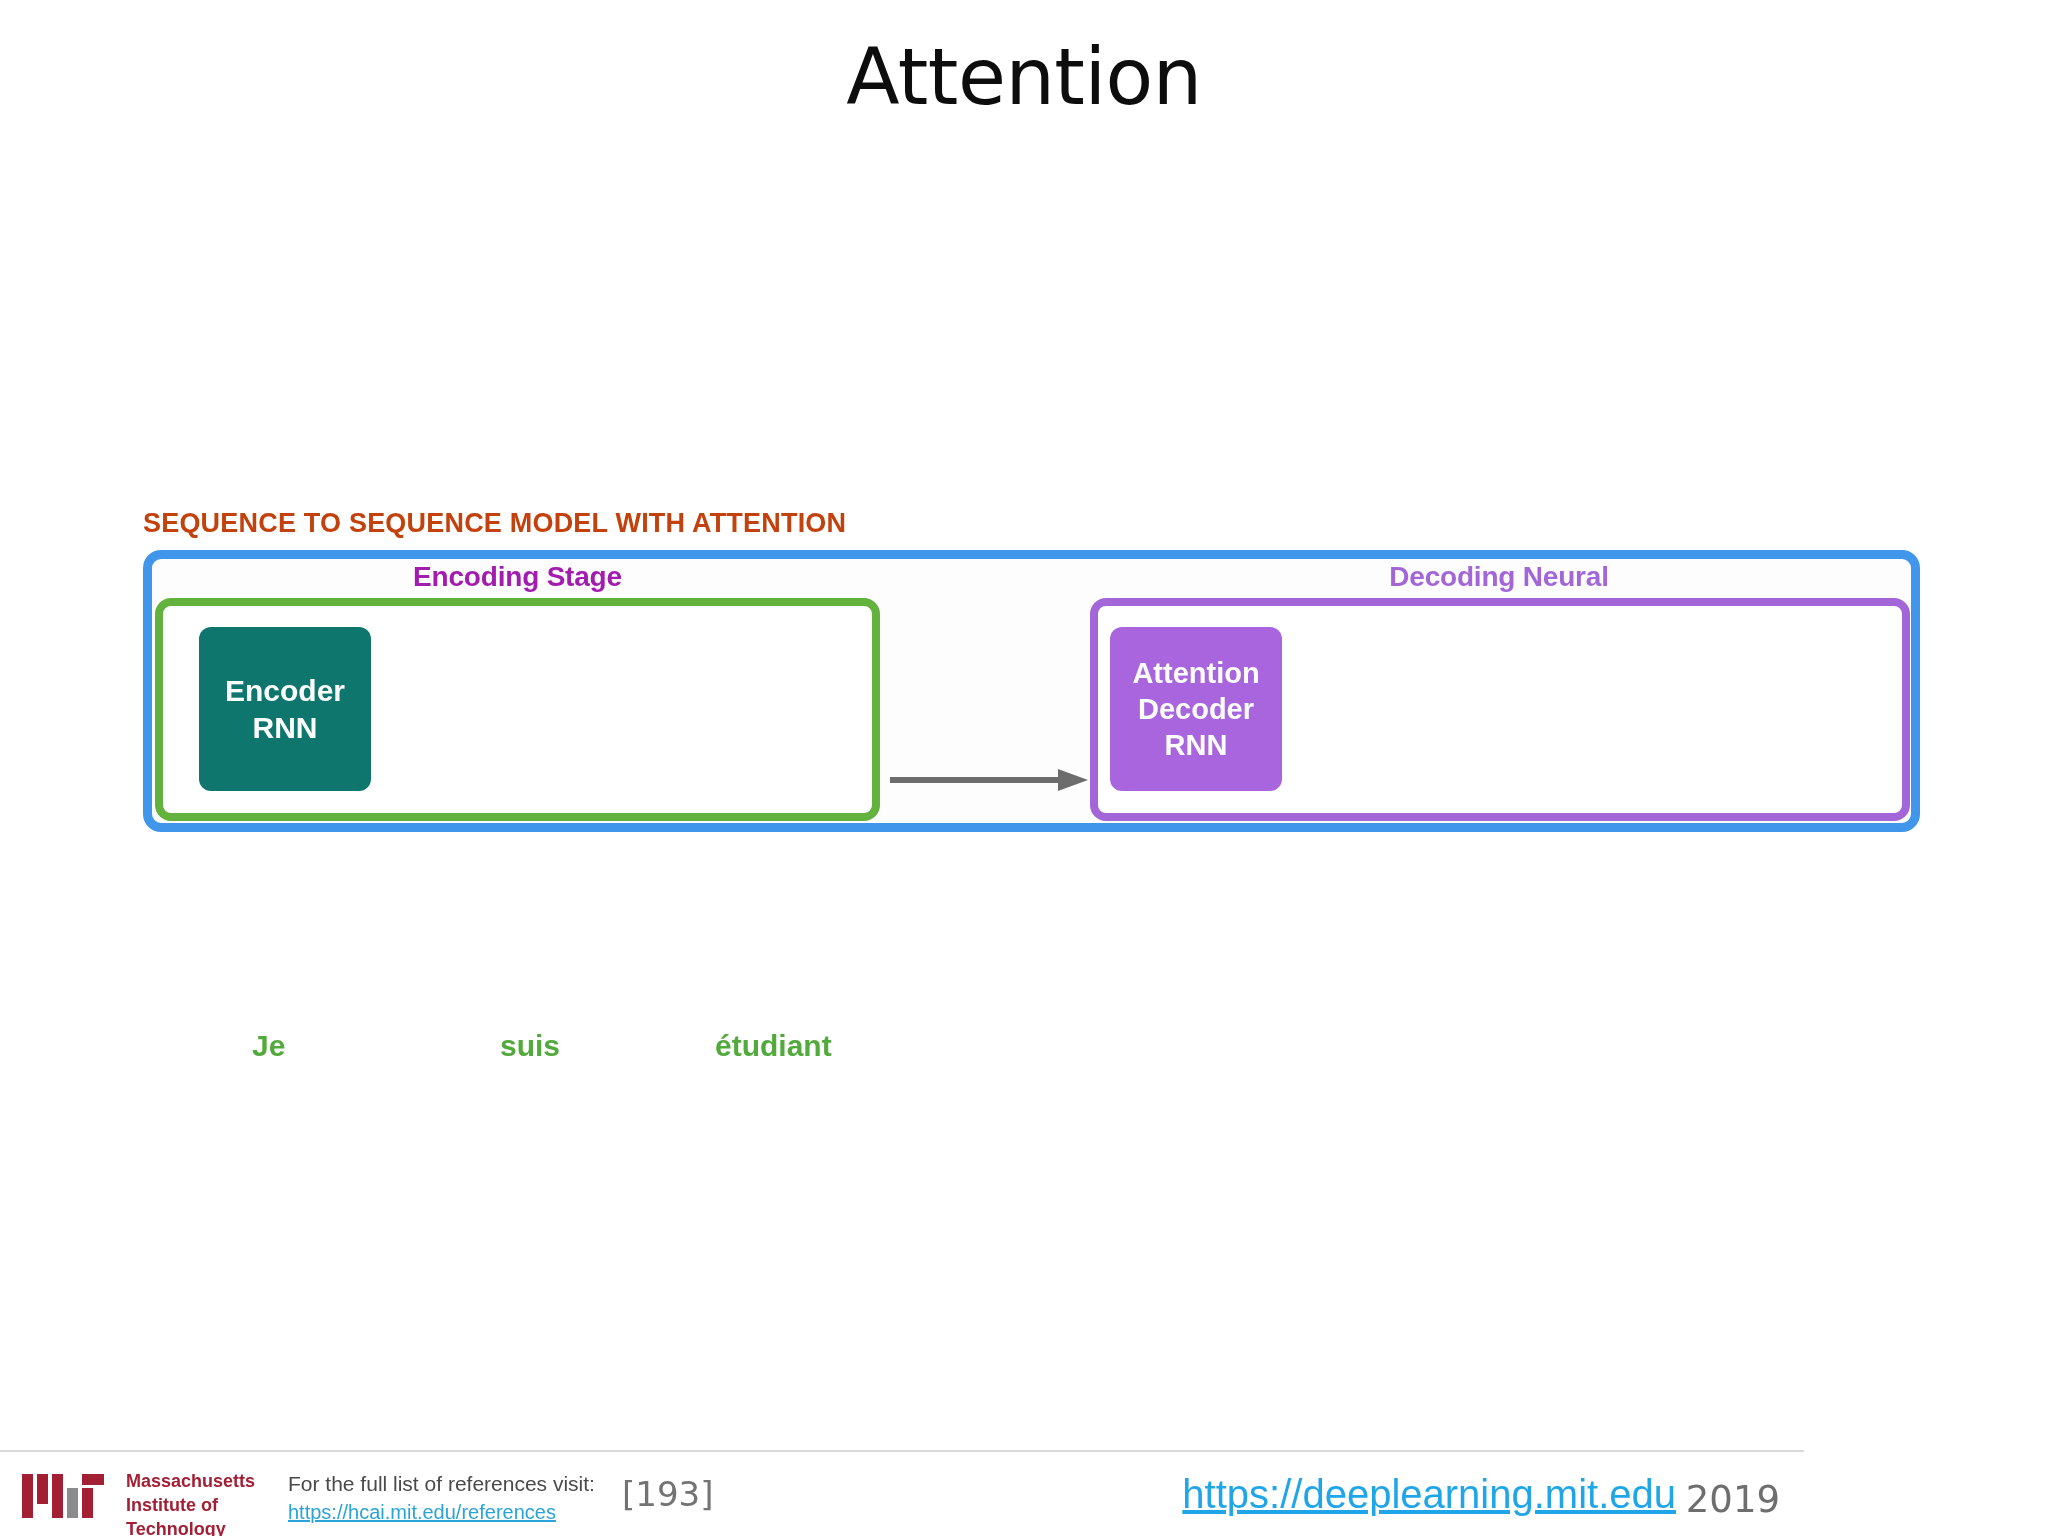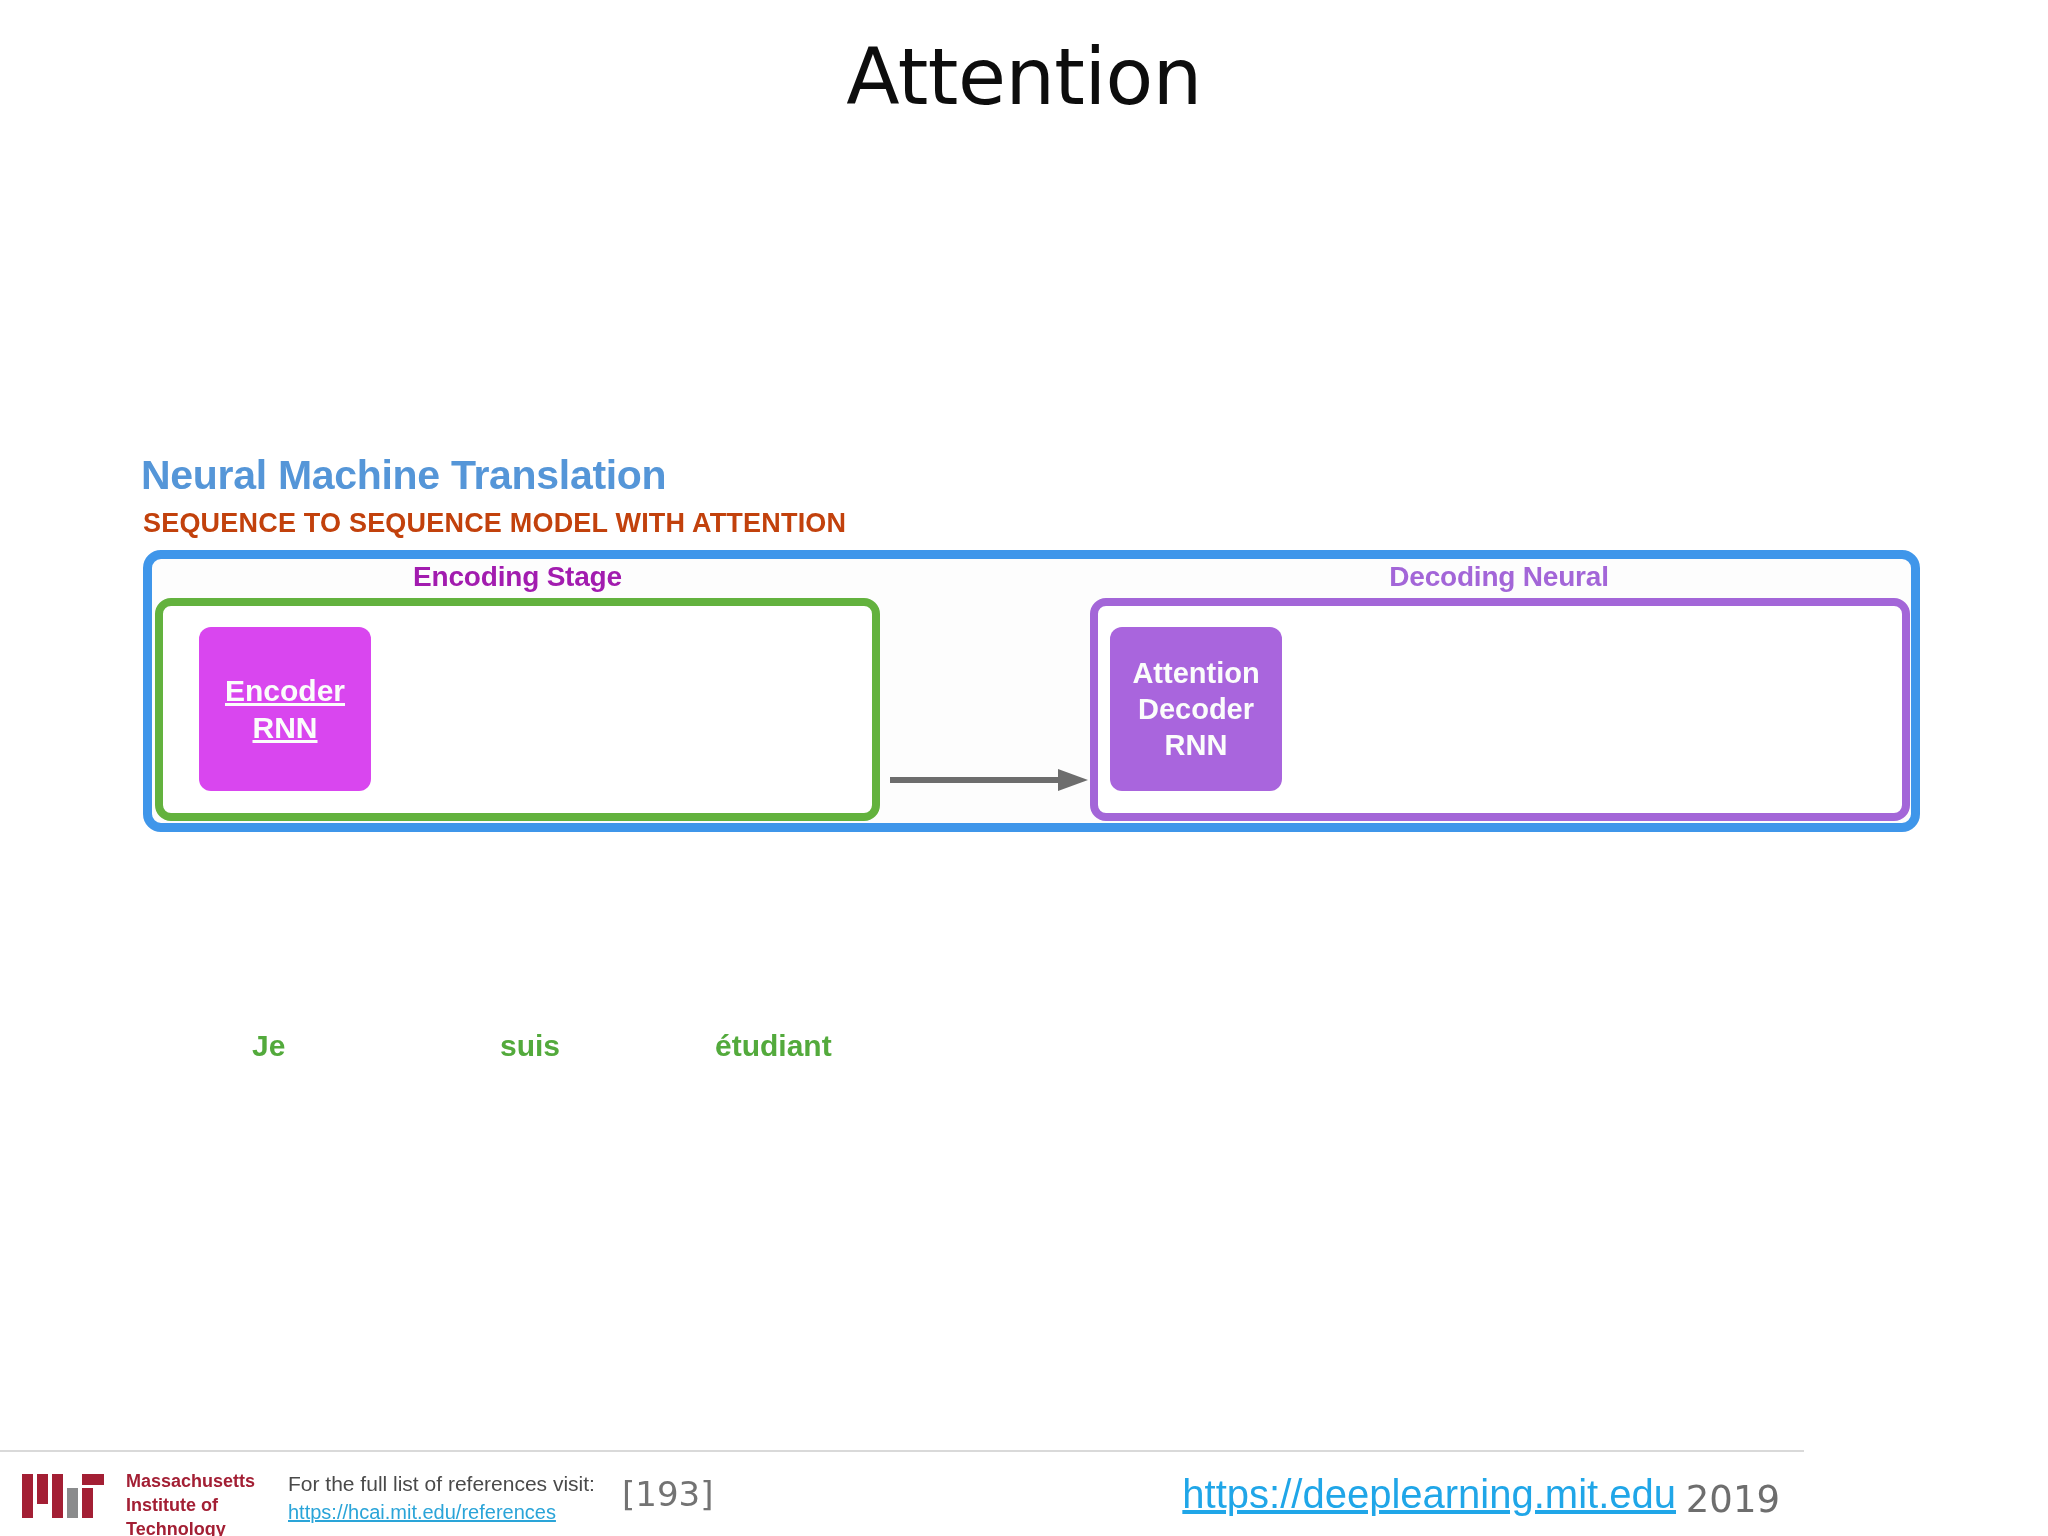--- a/index.html
+++ b/index.html
@@ -133,23 +133,22 @@
     align-items: center;
     justify-content: center;
     text-align: center;
     line-height: 1.25;
   }
   #encoder-rnn {
     left: 199px;
     top: 627px;
     width: 172px;
     height: 164px;
-    background: #d946ef;
+    background: #0f766e;
     font-size: 30px;
-    text-decoration: underline;
   }
   #attention-decoder-rnn {
     left: 1110px;
     top: 627px;
     width: 172px;
     height: 164px;
     background: #a965dd;
     font-size: 29px;
   }
   .rnn-cell span { display: block; }
@@ -255,21 +254,20 @@
     white-space: nowrap;
   }
 </style>
 </head>
 <body>
 
 <div id="slide-title">Attention</div>
 
 <div id="figure">
 
-  <div id="fig-heading">Neural Machine Translation</div>
   <div id="fig-subheading">SEQUENCE TO SEQUENCE MODEL WITH ATTENTION</div>
 
   <div id="outer-blue"></div>
 
   <div id="encoding-stage-label" class="stage-label">Encoding Stage</div>
   <div id="encoding-box" class="stage-box"></div>
   <div id="encoder-rnn" class="rnn-cell">
     <span>Encoder</span>
     <span>RNN</span>
   </div>

